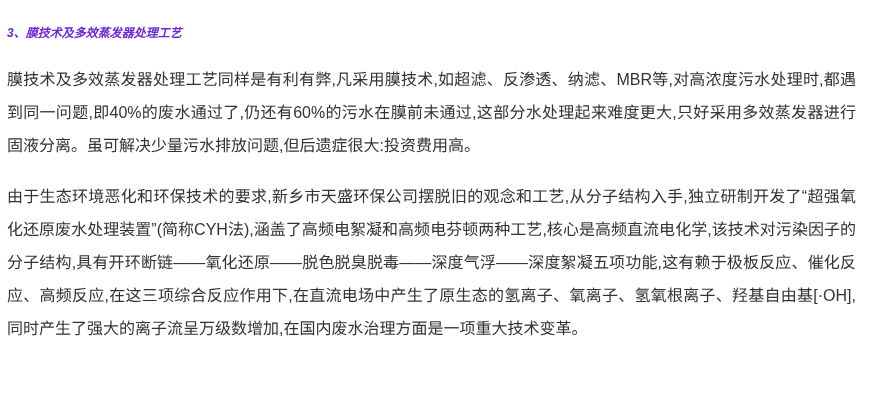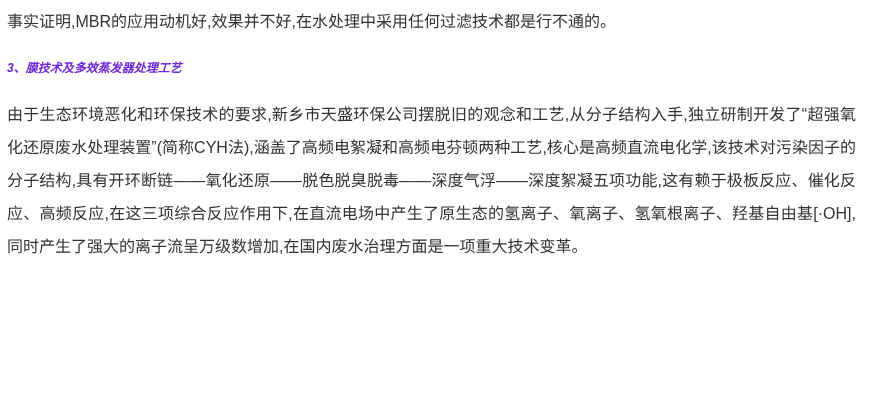--- a/index.html
+++ b/index.html
@@ -35,20 +35,20 @@
     font-weight: 700;
     margin: 16px 0 13px;
     color: #6d28d9;
     font-style: italic;
   }
 </style>
 </head>
 <body>
 
 <div class="article">
-  <p class="first">事实证明,MBR的应用动机好,效果并不好,在水处理中采用任何过滤技术都是行不通的。</p>
 
   <h2>3、膜技术及多效蒸发器处理工艺</h2>
 
+  <p>膜技术及多效蒸发器处理工艺同样是有利有弊,凡采用膜技术,如超滤、反渗透、纳滤、MBR等,对高浓度污水处理时,都遇到同一问题,即40%的废水通过了,仍还有60%的污水在膜前未通过,这部分水处理起来难度更大,只好采用多效蒸发器进行固液分离。虽可解决少量污水排放问题,但后遗症很大:投资费用高。</p>
 
 
   <p>由于生态环境恶化和环保技术的要求,新乡市天盛环保公司摆脱旧的观念和工艺,从分子结构入手,独立研制开发了“超强氧化还原废水处理装置”(简称CYH法),涵盖了高频电絮凝和高频电芬顿两种工艺,核心是高频直流电化学,该技术对污染因子的分子结构,具有开环断链——氧化还原——脱色脱臭脱毒——深度气浮——深度絮凝五项功能,这有赖于极板反应、催化反应、高频反应,在这三项综合反应作用下,在直流电场中产生了原生态的氢离子、氧离子、氢氧根离子、羟基自由基[·OH],同时产生了强大的离子流呈万级数增加,在国内废水治理方面是一项重大技术变革。</p>
 </div>
 
 </body></html>

